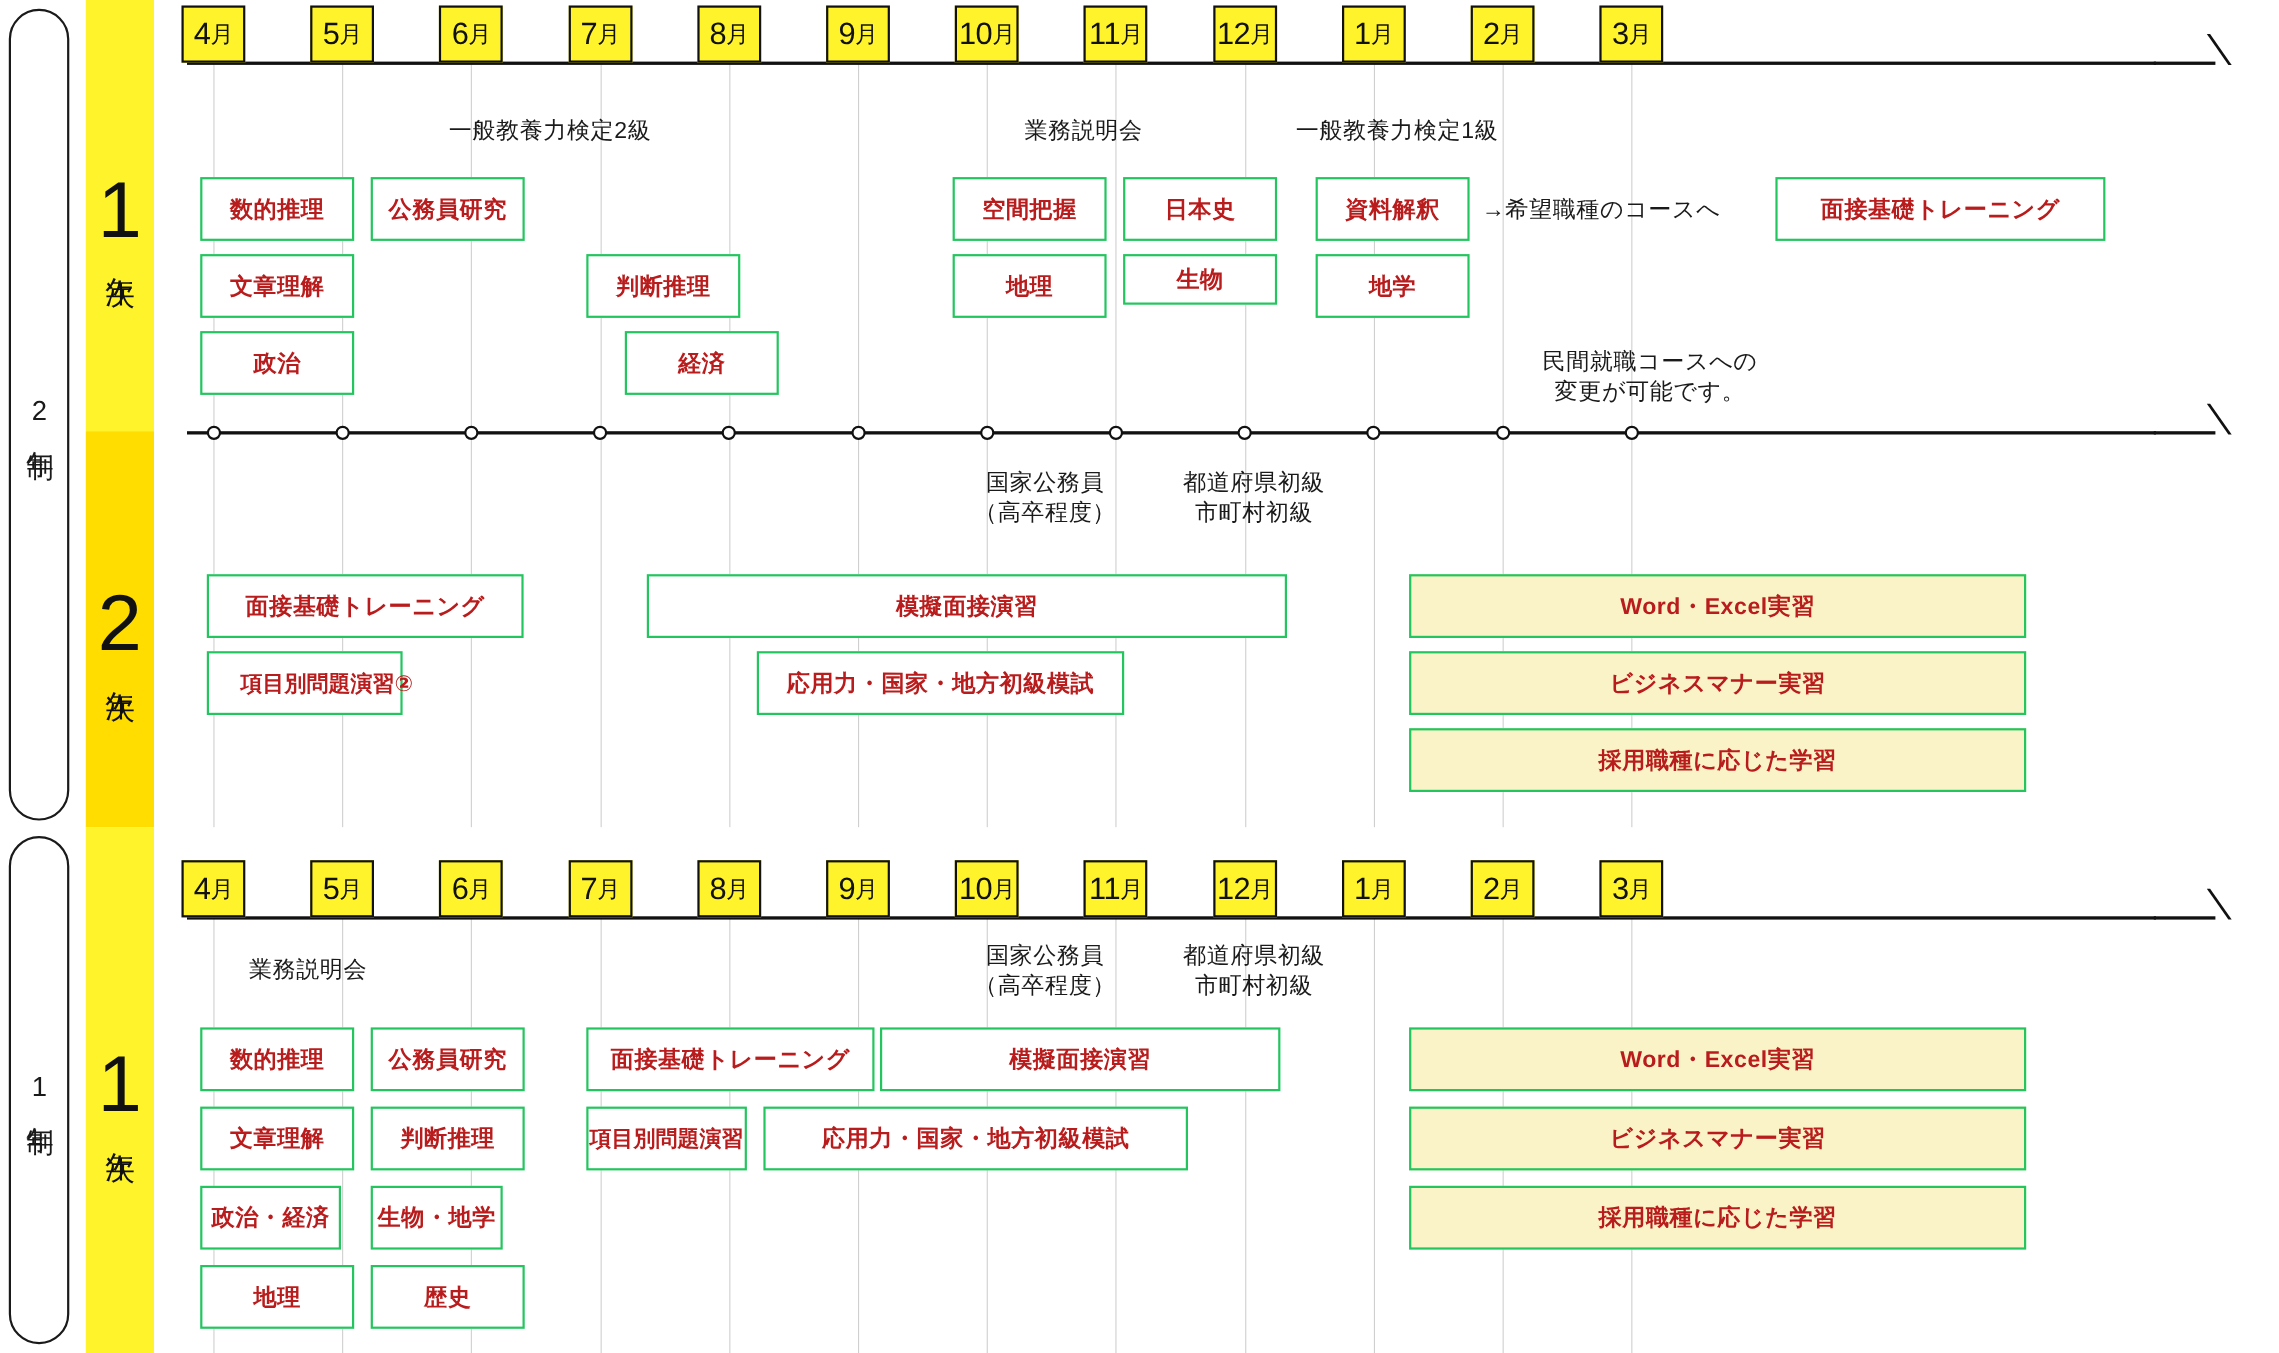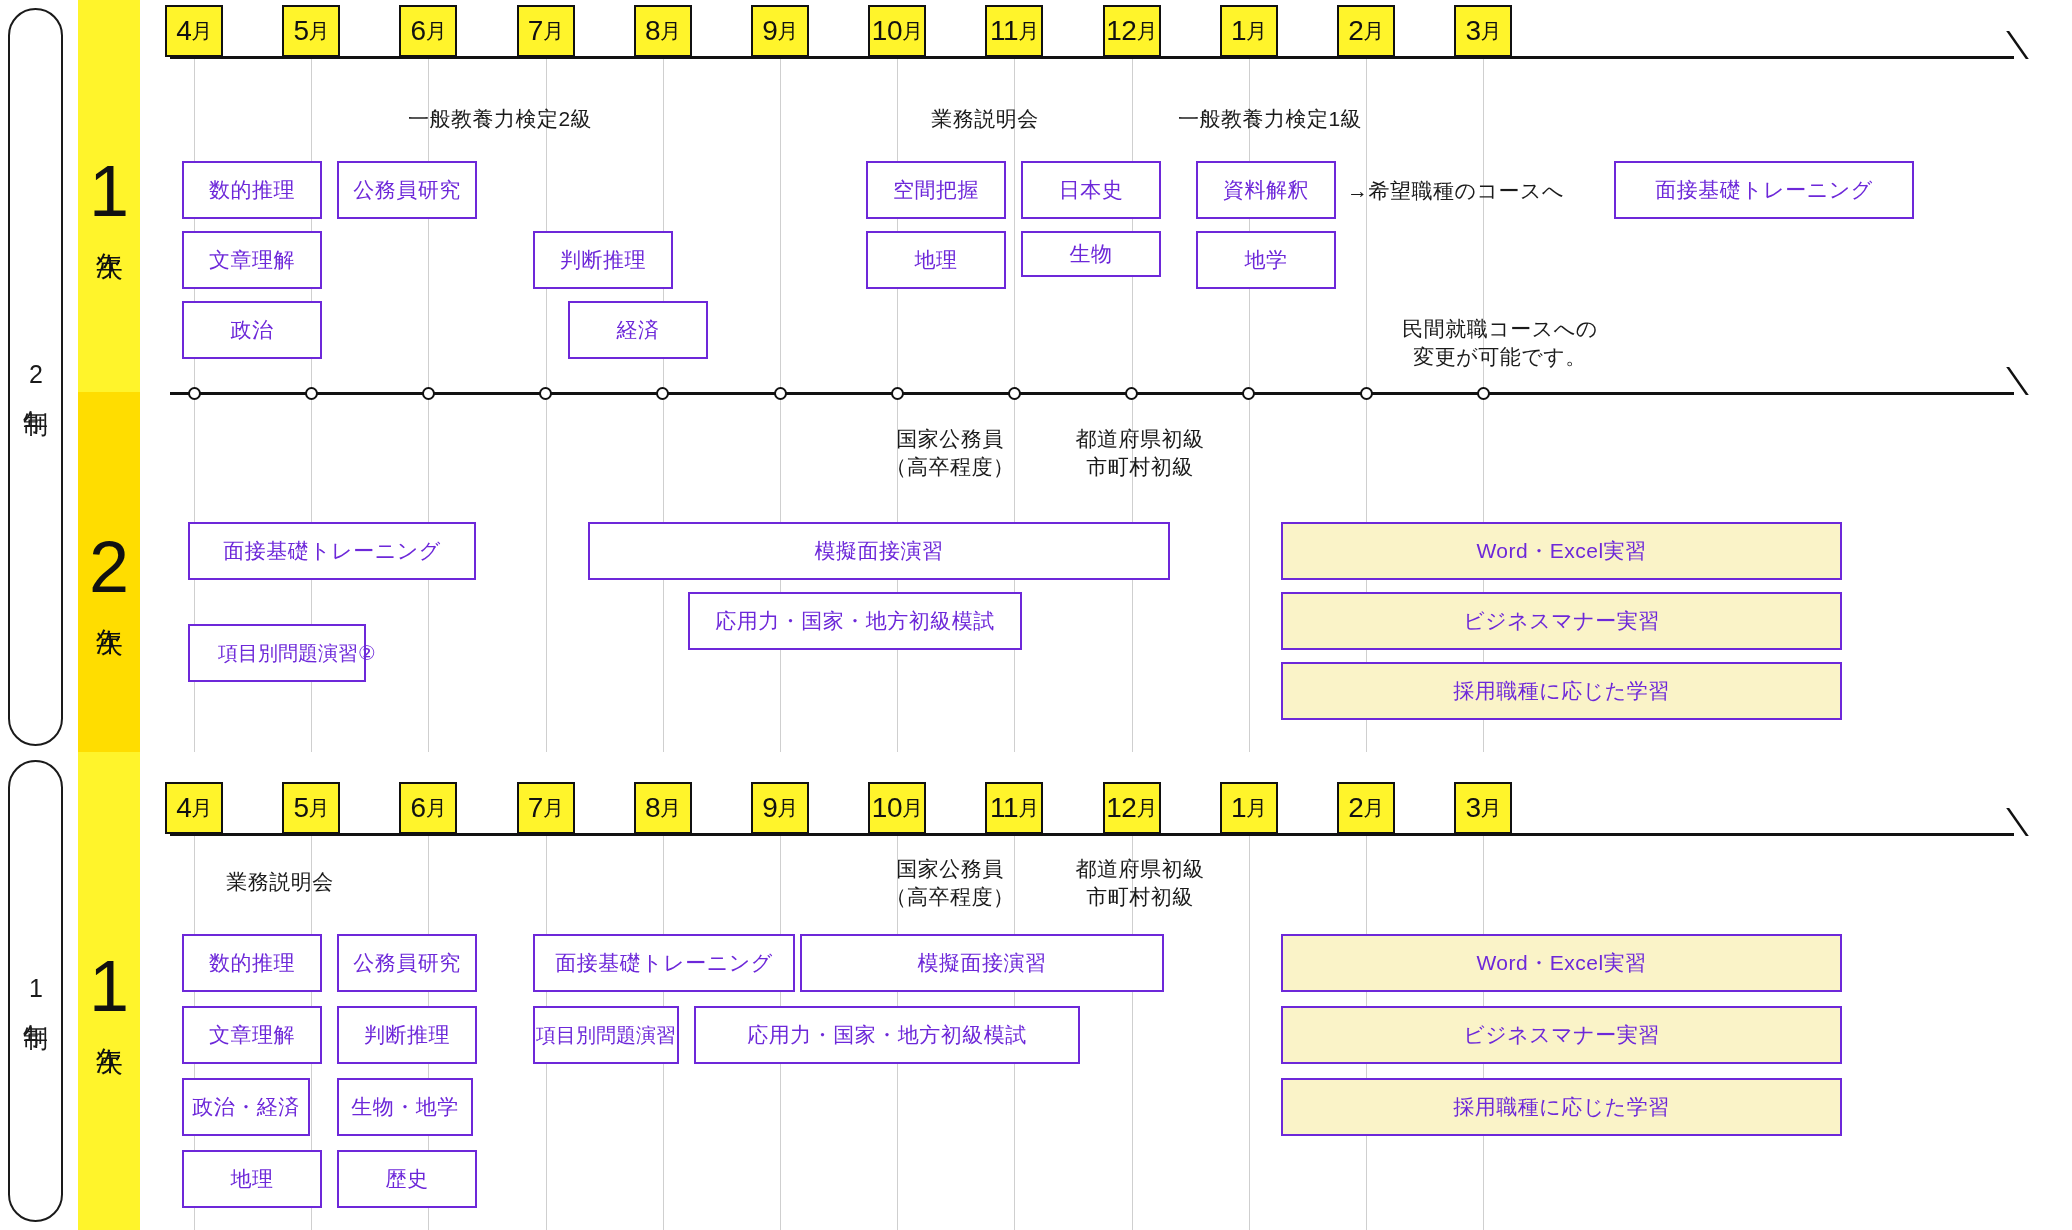--- a/index.html
+++ b/index.html
@@ -123,29 +123,30 @@
     color: #111;
     letter-spacing: -0.5px;
   }
   .mtab .mn { font-size: 28px; }
   .mtab .mg { font-size: 21px; }
 
   
   .ebox {
     position: absolute;
     box-sizing: border-box;
-    border: 2px solid #6d28d9;
+    border: 2px solid #22c55e;
     background: #ffffff;
     display: flex;
     align-items: center;
     justify-content: center;
     font-size: 21px;
-    color: #6d28d9;
+    color: #b91c1c;
     white-space: nowrap;
     letter-spacing: 0.5px;
+    font-weight: bold;
   }
   .ebox.filled {
     background: #FAF3C8;
   }
   .ebox.small { font-size: 20px; letter-spacing: 0px; }
 
   
   .cap {
     position: absolute;
     font-size: 21px;
@@ -373,21 +374,21 @@
   <div class="ebox" style="left:1196px; top:161px; width:140px; height:58px;">資料解釈</div>
   <div class="ebox" style="left:1196px; top:231px; width:140px; height:58px;">地学</div>
   <div class="ebox" style="left:1614px; top:161px; width:300px; height:58px;">面接基礎トレーニング</div>
 
   <div class="cap" style="left:860px; top:425px; width:180px;">国家公務員
 （高卒程度）</div>
   <div class="cap" style="left:1040px; top:425px; width:200px;">都道府県初級
 市町村初級</div>
 
   <div class="ebox" style="left:188px; top:522px; width:288px; height:58px;">面接基礎トレーニング</div>
-  <div class="ebox small" style="left:188px; top:624px; width:178px; height:58px;padding-left:40px;">項目別問題演習②</div>
+  <div class="ebox small" style="left:188px; top:592px; width:178px; height:58px;padding-left:40px;">項目別問題演習②</div>
   <div class="ebox" style="left:588px; top:522px; width:582px; height:58px;">模擬面接演習</div>
   <div class="ebox" style="left:688px; top:592px; width:334px; height:58px;">応用力・国家・地方初級模試</div>
   <div class="ebox filled" style="left:1281px; top:522px; width:561px; height:58px;">Word・Excel実習</div>
   <div class="ebox filled" style="left:1281px; top:592px; width:561px; height:58px;">ビジネスマナー実習</div>
   <div class="ebox filled" style="left:1281px; top:662px; width:561px; height:58px;">採用職種に応じた学習</div>
 
   <div class="cap" style="left:160px; top:868px; width:240px;">業務説明会</div>
   <div class="cap" style="left:860px; top:855px; width:180px;">国家公務員
 （高卒程度）</div>
   <div class="cap" style="left:1040px; top:855px; width:200px;">都道府県初級
@@ -395,20 +396,20 @@
 
   <div class="ebox" style="left:182px; top:934px; width:140px; height:58px;">数的推理</div>
   <div class="ebox" style="left:337px; top:934px; width:140px; height:58px;">公務員研究</div>
   <div class="ebox" style="left:533px; top:934px; width:262px; height:58px;">面接基礎トレーニング</div>
   <div class="ebox" style="left:800px; top:934px; width:364px; height:58px;">模擬面接演習</div>
   <div class="ebox" style="left:182px; top:1006px; width:140px; height:58px;">文章理解</div>
   <div class="ebox" style="left:337px; top:1006px; width:140px; height:58px;">判断推理</div>
   <div class="ebox small" style="left:533px; top:1006px; width:146px; height:58px;">項目別問題演習</div>
   <div class="ebox" style="left:694px; top:1006px; width:386px; height:58px;">応用力・国家・地方初級模試</div>
   <div class="ebox" style="left:182px; top:1078px; width:128px; height:58px;">政治・経済</div>
-  <div class="ebox" style="left:337px; top:1078px; width:136px; height:58px;">生物・地学</div>
+  <div class="ebox" style="left:337px; top:1078px; width:120px; height:58px;">生物・地学</div>
   <div class="ebox" style="left:182px; top:1150px; width:140px; height:58px;">地理</div>
   <div class="ebox" style="left:337px; top:1150px; width:140px; height:58px;">歴史</div>
   <div class="ebox filled" style="left:1281px; top:934px; width:561px; height:58px;">Word・Excel実習</div>
   <div class="ebox filled" style="left:1281px; top:1006px; width:561px; height:58px;">ビジネスマナー実習</div>
   <div class="ebox filled" style="left:1281px; top:1078px; width:561px; height:58px;">採用職種に応じた学習</div>
 
 </div>
 
 </body></html>

